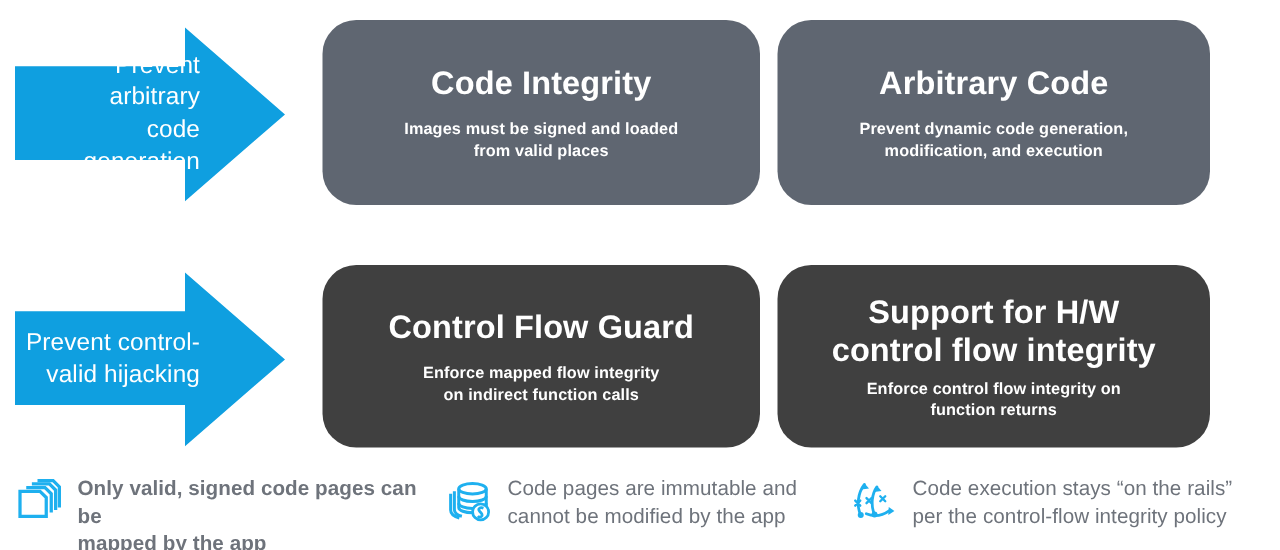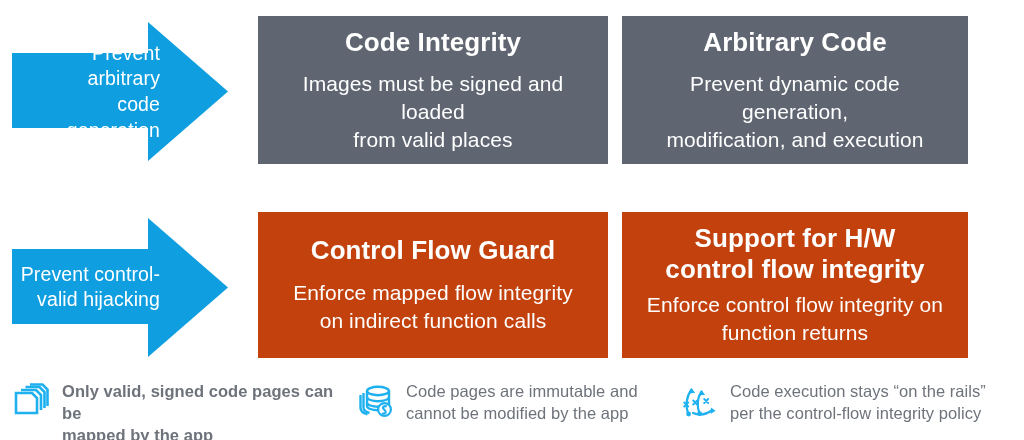--- a/index.html
+++ b/index.html
@@ -55,39 +55,41 @@
   
   .panel {
     position: absolute;
     box-sizing: border-box;
     display: flex;
     flex-direction: column;
     align-items: center;
     justify-content: center;
     text-align: center;
     padding: 20px 14px;
+    border-radius: 27px;
   }
   .panel .p-title {
     color: #ffffff;
     font-weight: bold;
     font-size: 26px;
     line-height: 1.2;
     letter-spacing: 0.1px;
     margin: 0;
   }
   .panel .p-desc {
     color: #ffffff;
-    font-size: 21px;
+    font-size: 13px;
     line-height: 1.33;
     letter-spacing: 0.1px;
     margin: 12px 0 0 0;
+    font-weight: bold;
   }
 
   .panel.gray { background: #5f6671; }
-  .panel.blue { background: #c2410c; }
+  .panel.blue { background: #404040; }
 
   .panel.r1c1 { left: 258px; top: 16px;  width: 350px; height: 148px; }
   .panel.r1c2 { left: 622px; top: 16px;  width: 346px; height: 148px; justify-content: center; }
   .panel.r2c1 { left: 258px; top: 212px; width: 350px; height: 146px; }
   .panel.r2c2 { left: 622px; top: 212px; width: 346px; height: 146px; }
 
   .panel.r2c2 .p-desc { margin-top: 6px; }
 
   
   .footnotes {
@@ -99,21 +101,21 @@
   }
   .footnote {
     position: absolute;
     top: 0;
     display: flex;
     align-items: flex-start;
     gap: 10px;
   }
   .footnote.n1 { left: 12px;  width: 330px; font-weight: bold; }
   .footnote.n2 { left: 356px; width: 310px; }
-  .footnote.n3 { left: 680px; width: 340px; align-items: center; }
+  .footnote.n3 { left: 680px; width: 340px; }
 
   .fn-icon {
     flex: 0 0 auto;
     width: 40px;
     height: 40px;
     margin-top: 2px;
   }
   .fn-icon svg { display: block; width: 40px; height: 40px; }
 
   .fn-text {

